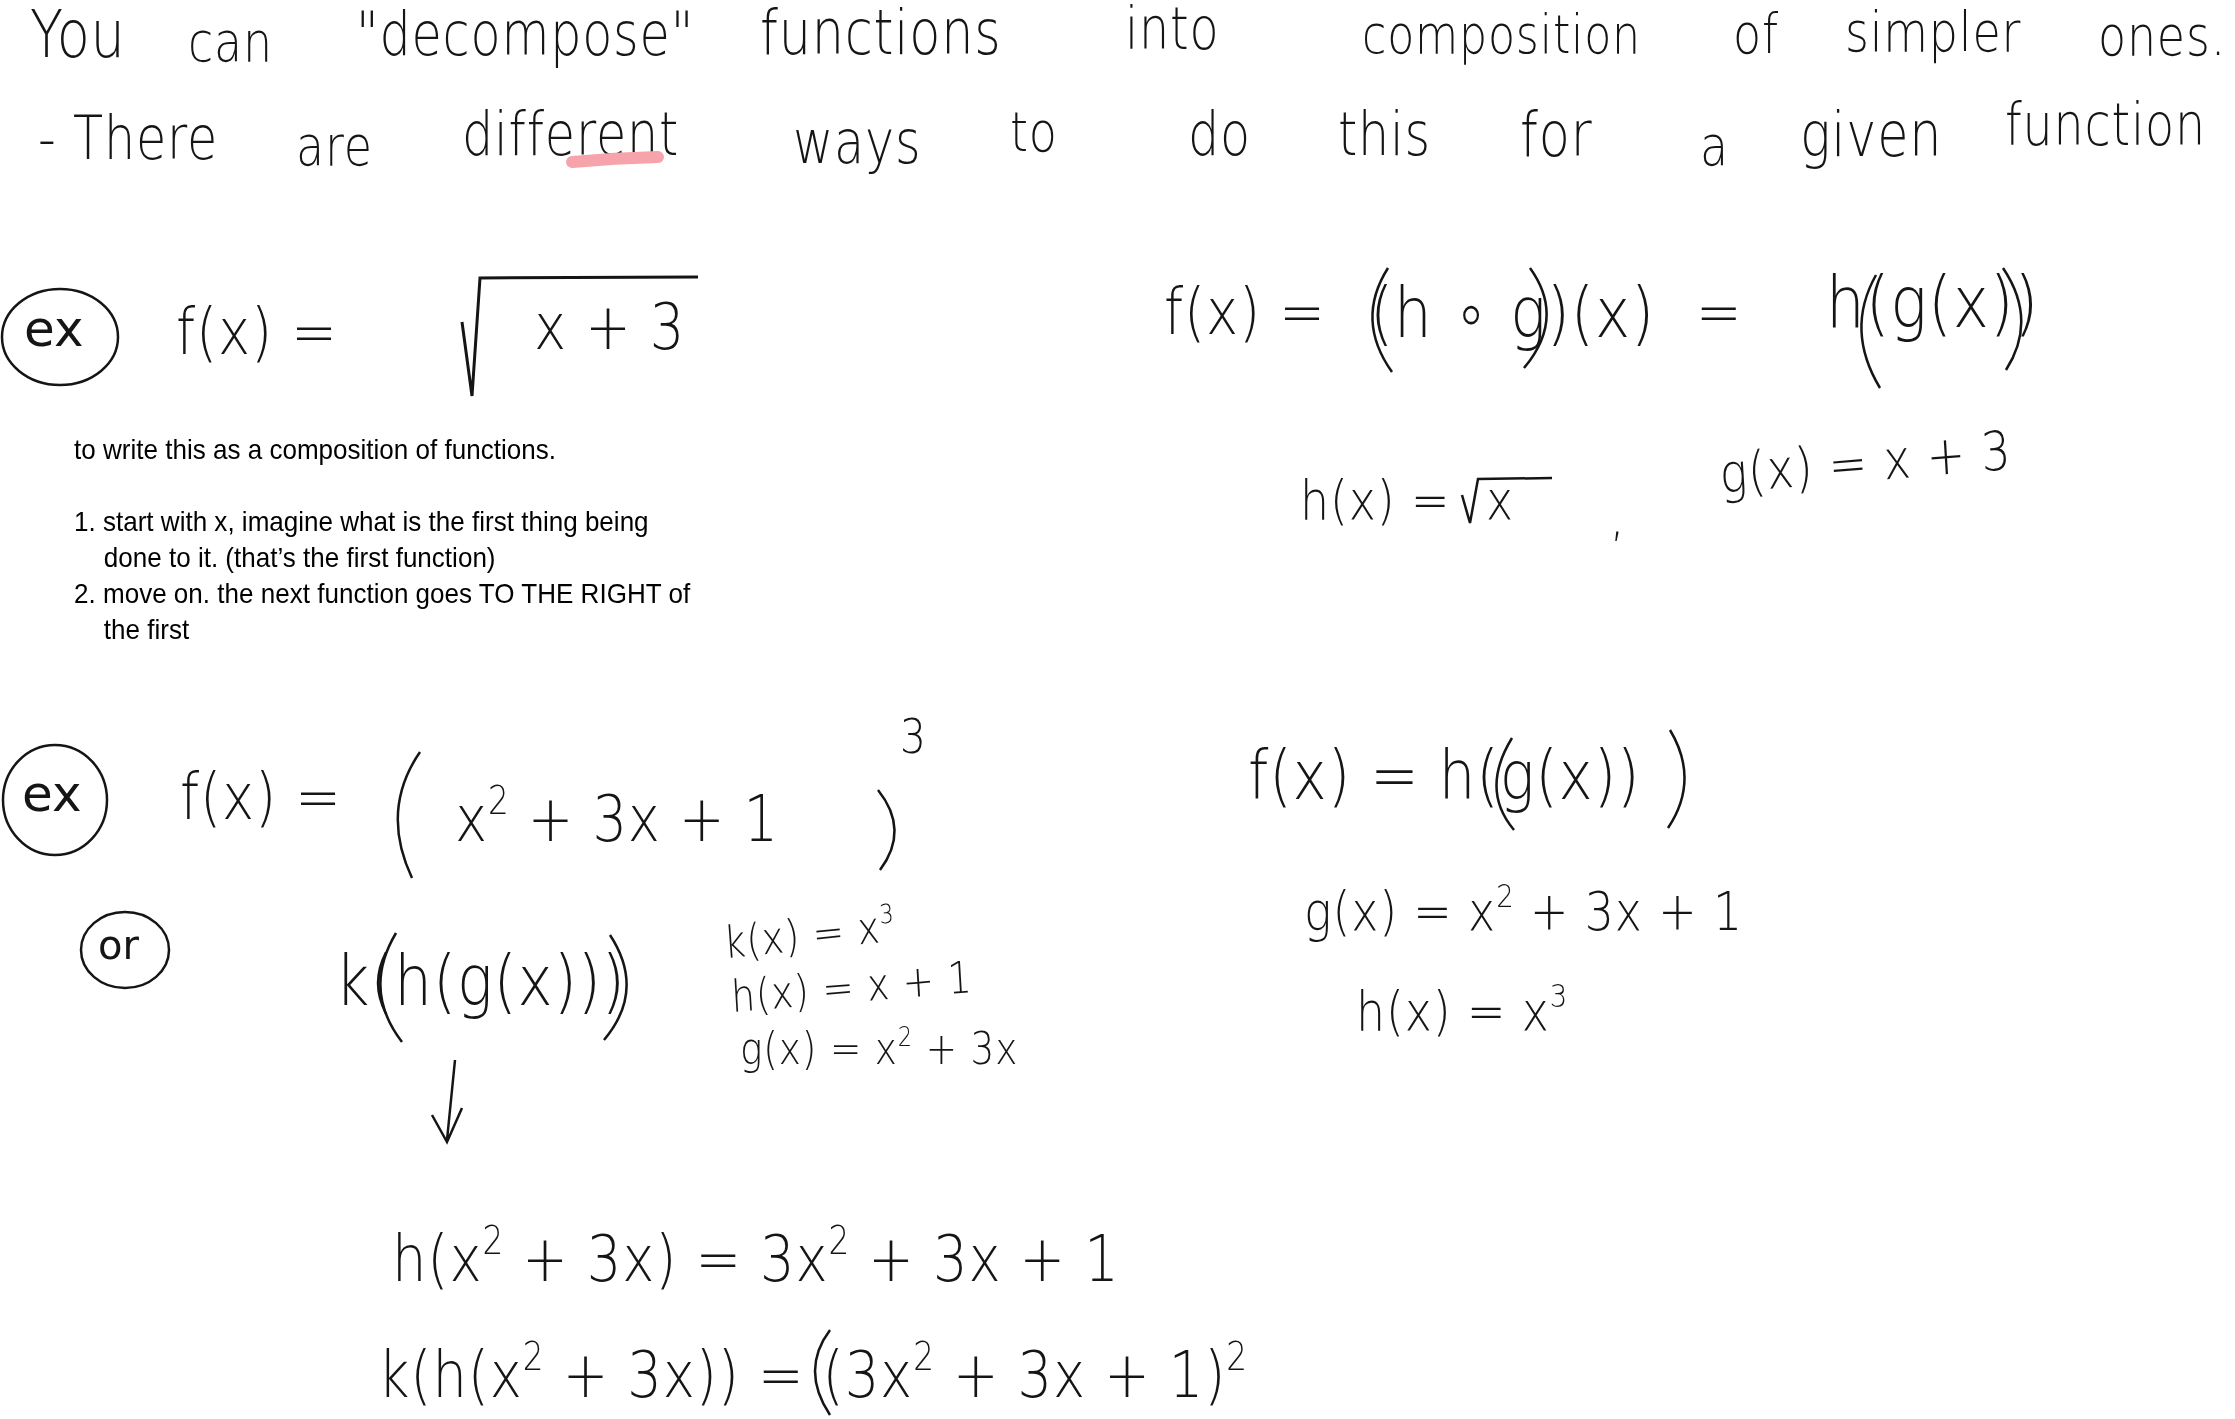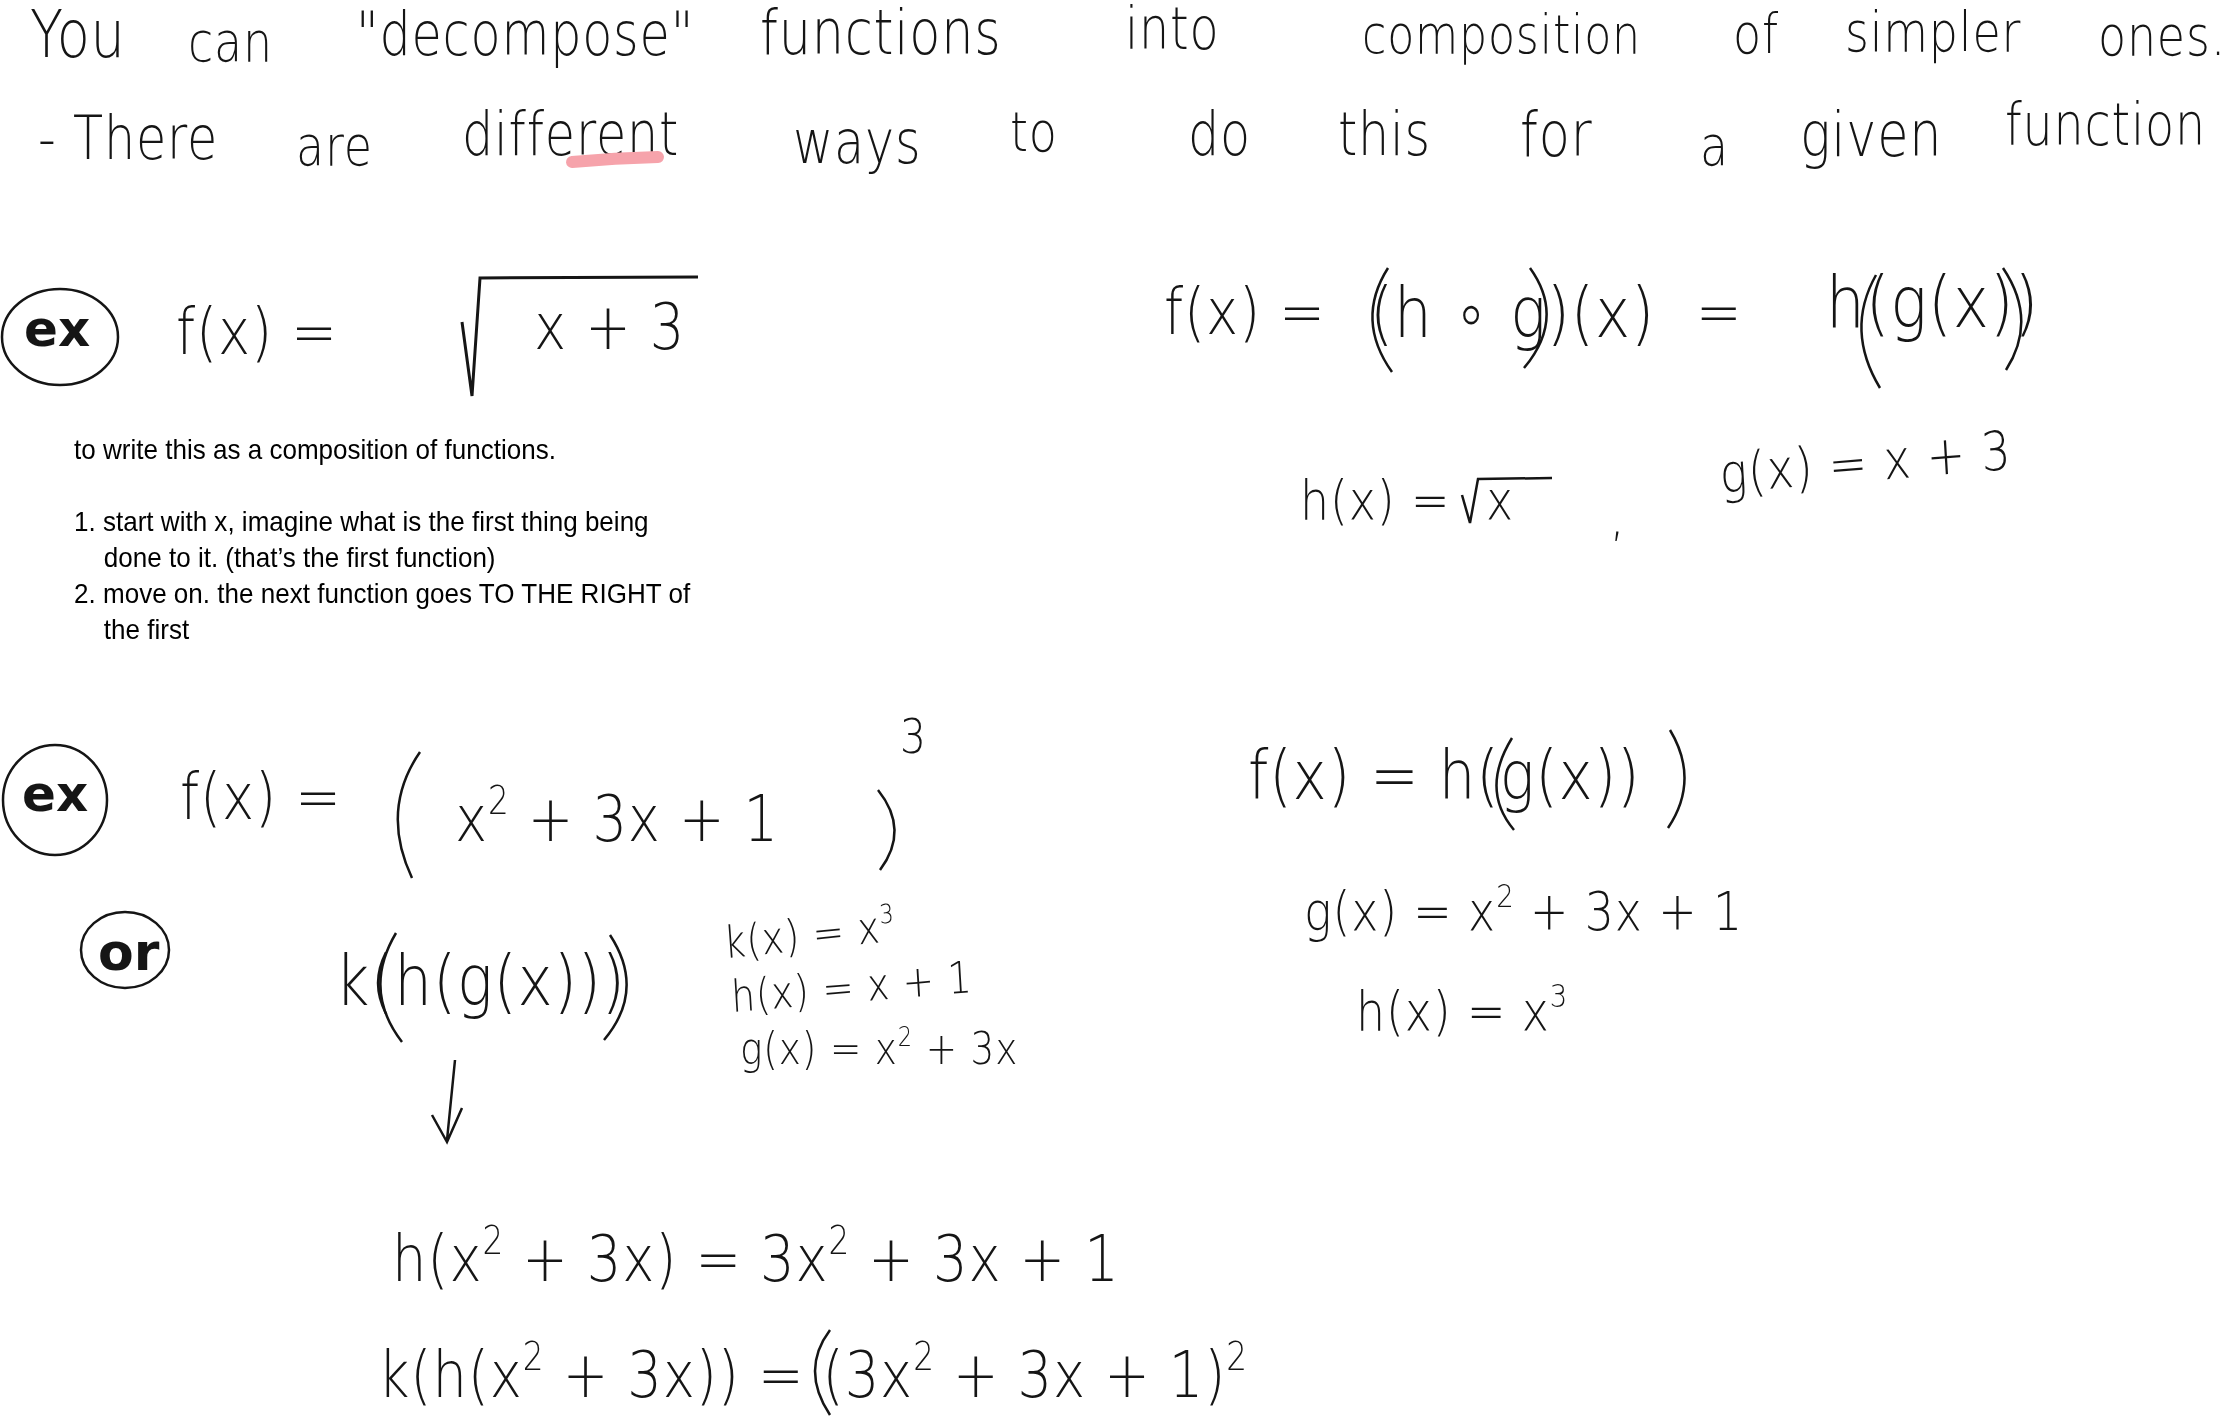--- a/index.html
+++ b/index.html
@@ -5,21 +5,21 @@
   html,body{margin:0;padding:0;background:#ffffff;}
   body{width:2235px;height:1419px;position:relative;overflow:hidden;color:#111;}
   .hw{position:absolute;font-family:"DejaVu Sans",sans-serif;font-weight:200;color:#151515;white-space:nowrap;letter-spacing:1px;line-height:1;}
   .hw.l1{font-size:56px;transform:scaleX(0.82);transform-origin:left top;}
   .hw.eq{font-size:64px;transform:scaleX(0.85);transform-origin:left top;}
   .hw.sm{font-size:44px;transform:scaleX(0.85);transform-origin:left top;}
   .hw.md{font-size:54px;transform:scaleX(0.85);transform-origin:left top;}
   sup{font-size:0.6em;vertical-align:0.7em;}
   .typed{position:absolute;font-family:"Liberation Sans",sans-serif;font-size:28px;color:#000;line-height:36px;transform:scaleX(0.93);transform-origin:left top;white-space:nowrap;}
   svg.ov{position:absolute;left:0;top:0;pointer-events:none;}
-  .circle-label{position:absolute;font-family:"DejaVu Sans",sans-serif;font-weight:700;font-size:50px;color:#151515;text-align:center;}
+  .circle-label{position:absolute;font-family:"DejaVu Sans",sans-serif;font-weight:400;font-size:50px;color:#151515;text-align:center;}
 </style>
 </head>
 <body>
 
 <div>
   <span class="hw l1" style="left:30px;top:2px;font-size:66px;">You</span>
   <span class="hw l1" style="left:188px;top:14px;">can</span>
   <span class="hw l1" style="left:356px;top:4px;font-size:60px;">"decompose"</span>
   <span class="hw l1" style="left:760px;top:2px;font-size:62px;">functions</span>
   <span class="hw l1" style="left:1125px;top:0px;font-size:58px;">into</span>
@@ -114,21 +114,21 @@
   <span class="circle-label" style="left:22px;top:765px;">ex</span>
   <span class="hw eq" style="left:180px;top:765px;">f(x) =</span>
   <span class="hw eq" style="left:455px;top:782px;"><span>x</span><sup>2</sup> <span>+ 3x + 1</span></span>
   <span class="hw eq" style="left:900px;top:712px;font-size:48px;">3</span>
 
   <span class="hw eq" style="left:1248px;top:742px;font-size:68px;">f(x) = h(g(x))</span>
 
   <span class="hw md" style="left:1304px;top:880px;"><span>g(x) = x</span><sup>2</sup> <span>+ 3x + 1</span></span>
   <span class="hw md" style="left:1356px;top:980px;"><span>h(x) = x</span><sup>3</sup></span>
 
-  <span class="circle-label" style="left:98px;top:922px;font-size:52px;">or</span>
+  <span class="circle-label" style="left:98px;top:922px;font-size:40px;">or</span>
   <span class="hw eq" style="left:335px;top:946px;font-size:70px;">k(h(g(x)))</span>
 
   <div>
     <span class="hw sm" style="left:722px;top:918px;transform:scaleX(0.85) rotate(-5deg);"><span>k(x) = x</span><sup>3</sup></span>
     <span class="hw sm" style="left:730px;top:975px;transform:scaleX(0.85) rotate(-4deg);">h(x) = x + 1</span>
     <span class="hw sm" style="left:740px;top:1024px;"><span>g(x) = x</span><sup>2</sup> <span>+ 3x</span></span>
   </div>
 
   <span class="hw eq" style="left:392px;top:1222px;"><span>h(x</span><sup>2</sup> <span>+ 3x) =</span>  <span>3x</span><sup>2</sup> <span>+ 3x + 1</span></span>
 

